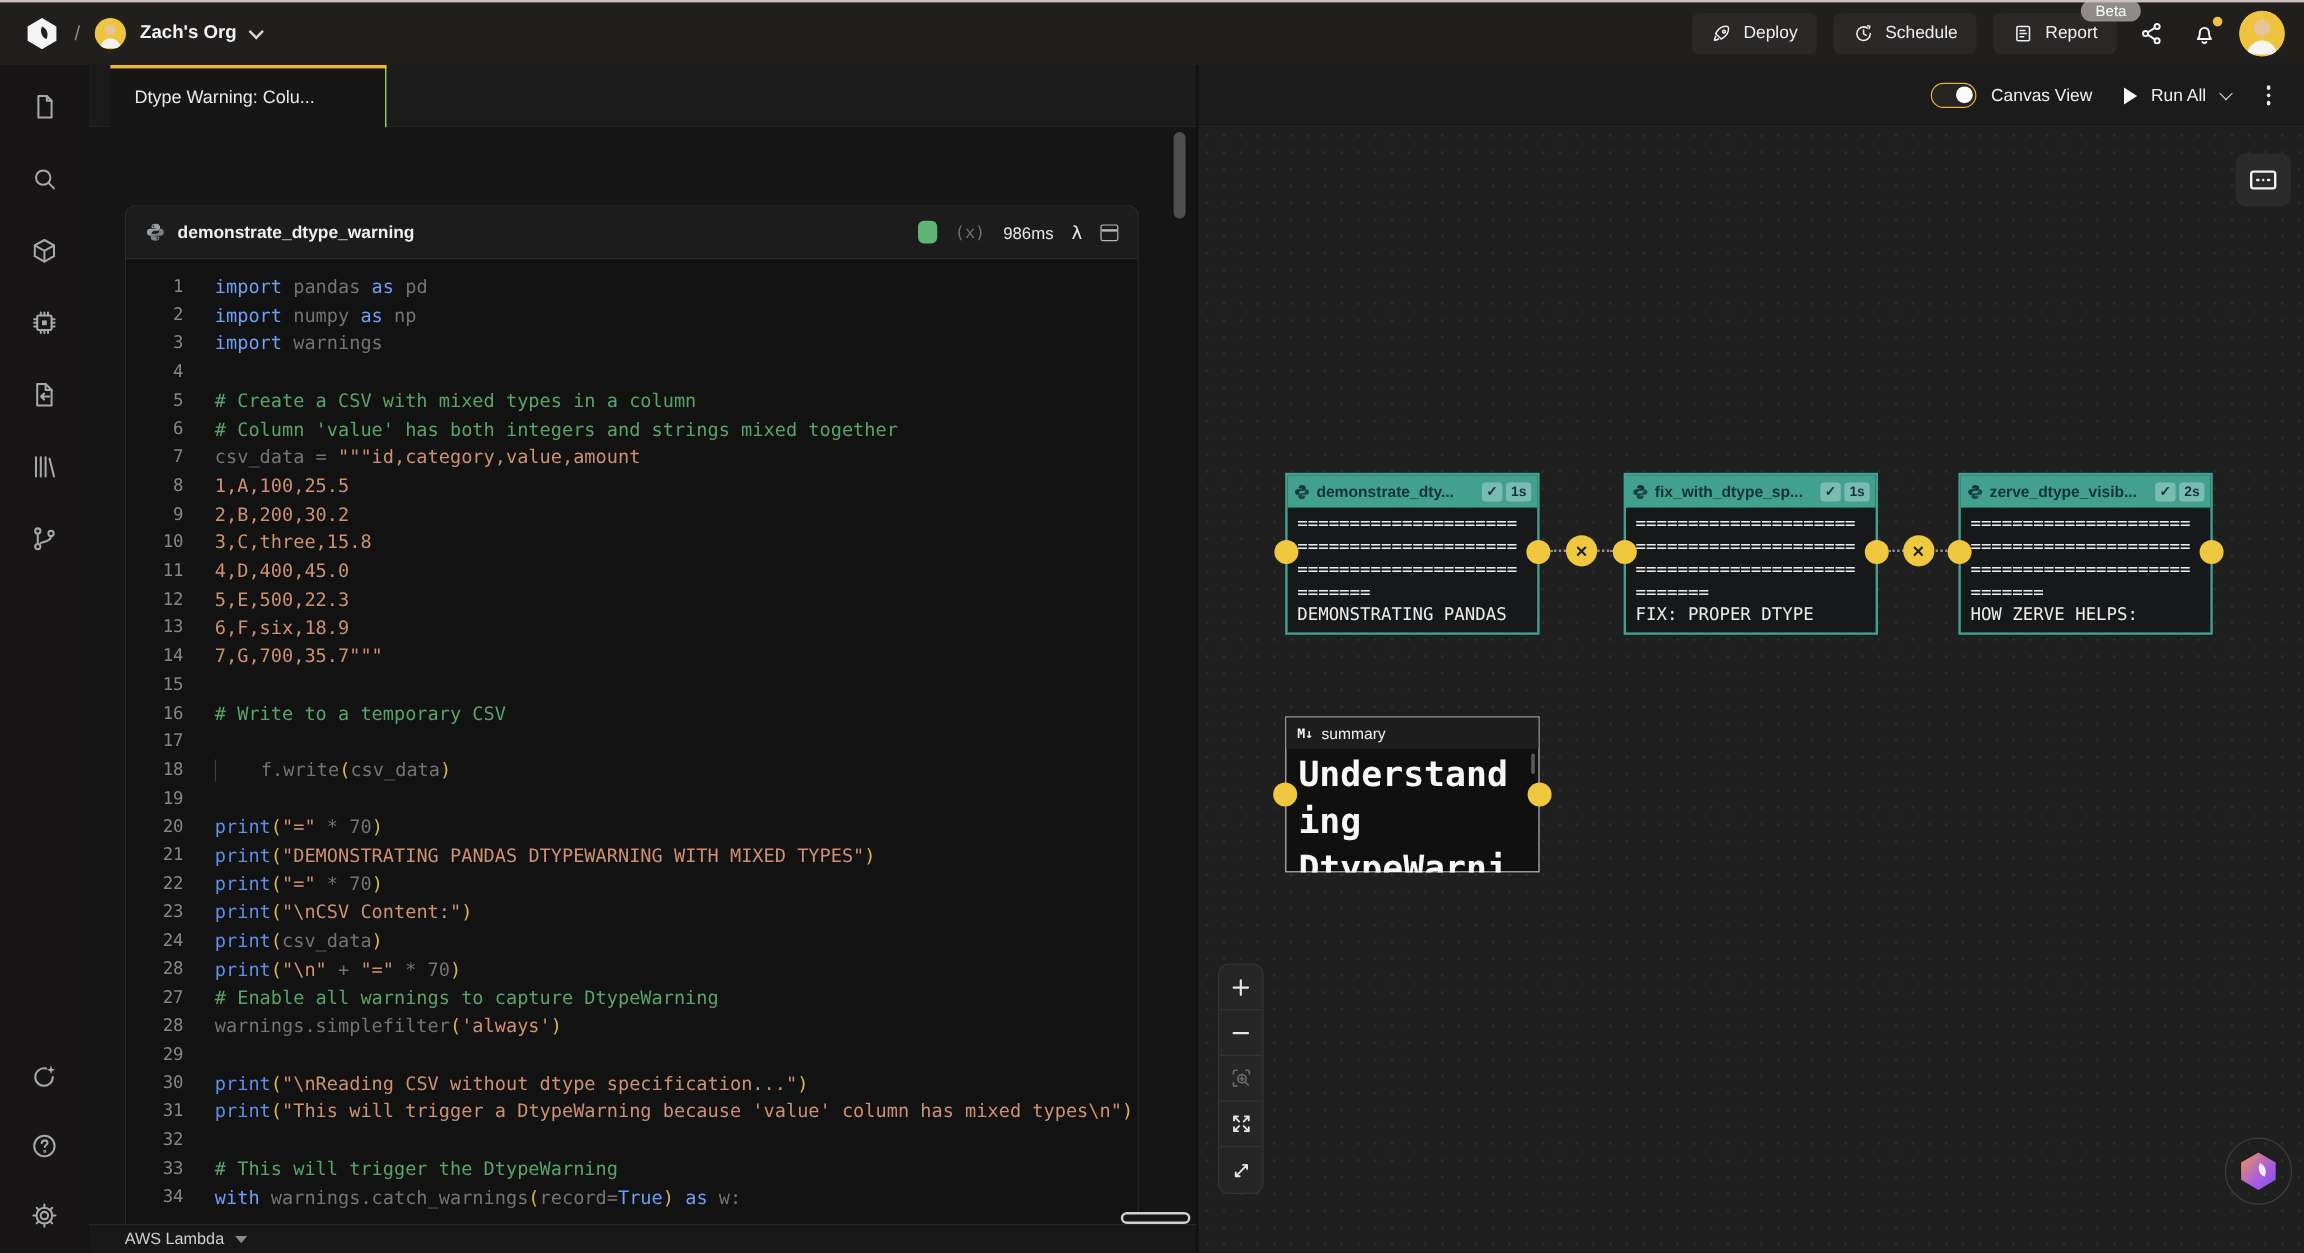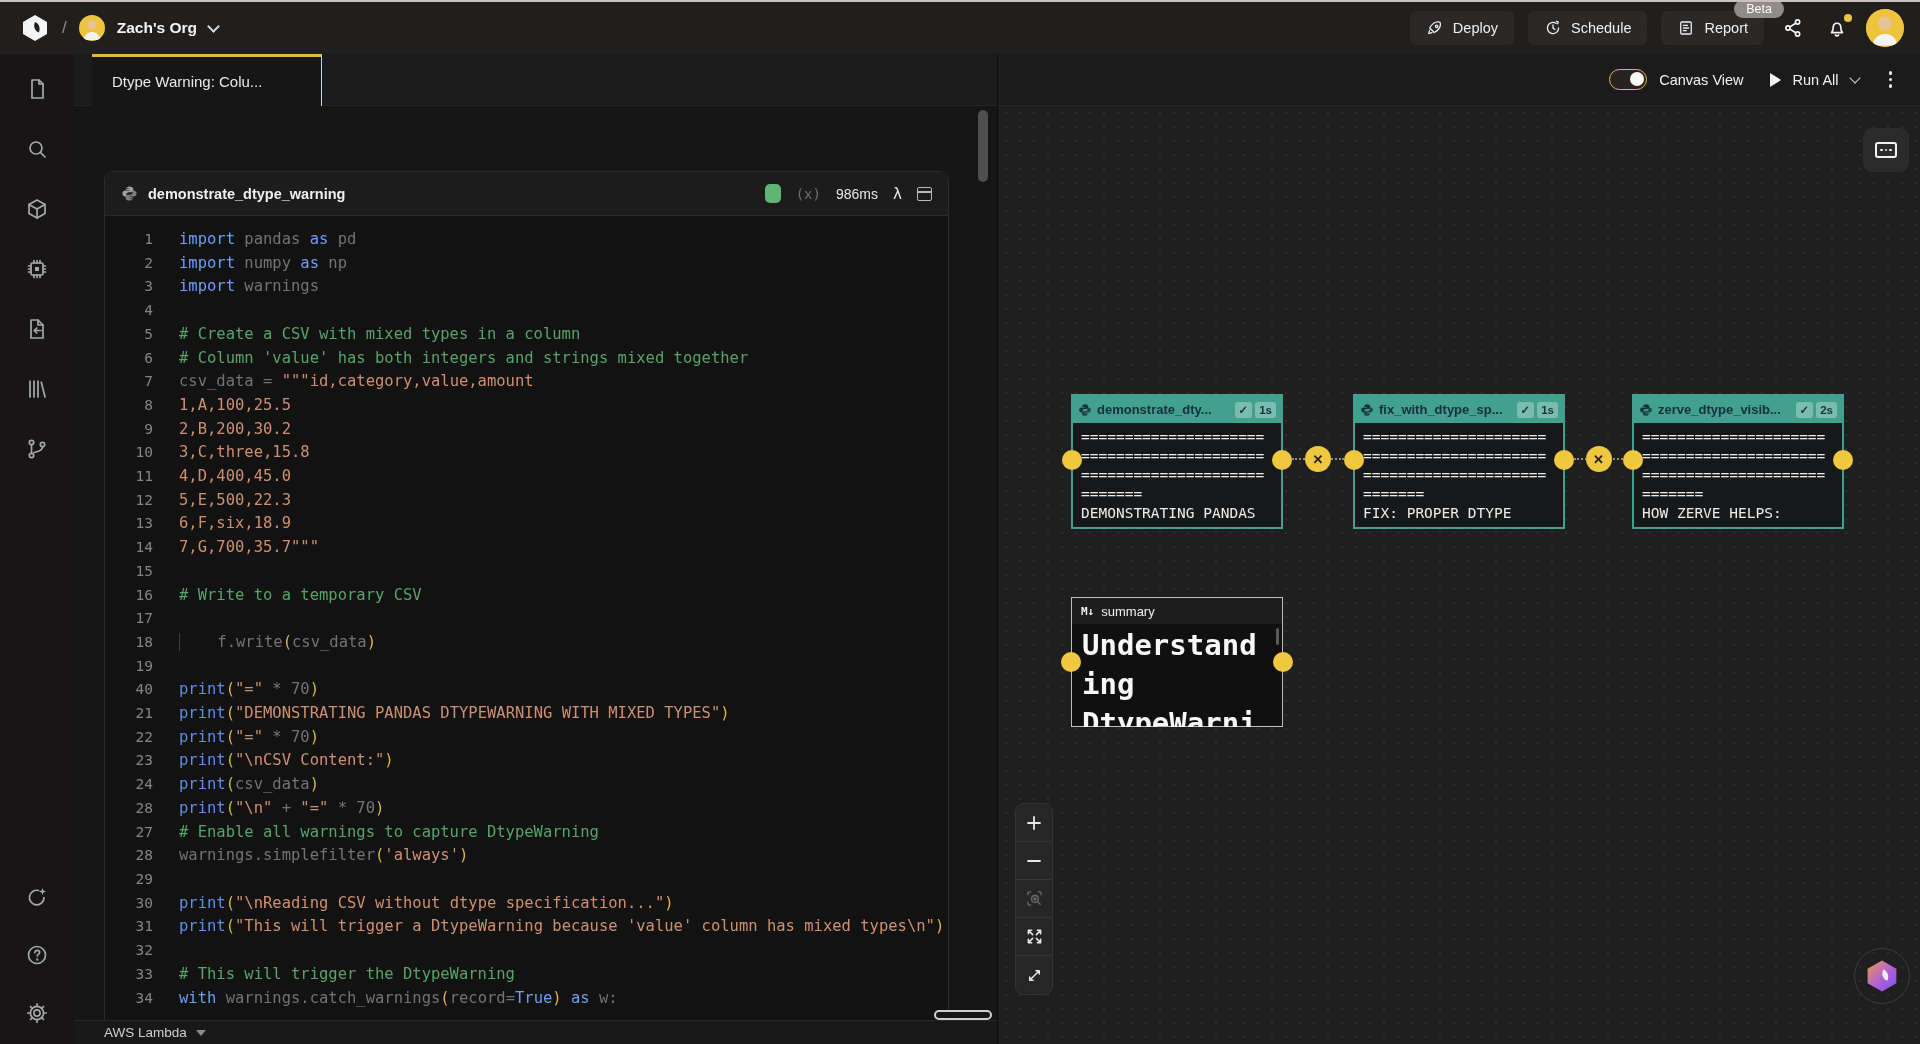--- a/index.html
+++ b/index.html
@@ -344,21 +344,21 @@
           <div class="code-line"><span class="ln">10</span><span class="lc"><span class="ts">3,C,three,15.8</span></span></div>
           <div class="code-line"><span class="ln">11</span><span class="lc"><span class="ts">4,D,400,45.0</span></span></div>
           <div class="code-line"><span class="ln">12</span><span class="lc"><span class="ts">5,E,500,22.3</span></span></div>
           <div class="code-line"><span class="ln">13</span><span class="lc"><span class="ts">6,F,six,18.9</span></span></div>
           <div class="code-line"><span class="ln">14</span><span class="lc"><span class="ts">7,G,700,35.7"""</span></span></div>
           <div class="code-line"><span class="ln">15</span><span class="lc"></span></div>
           <div class="code-line"><span class="ln">16</span><span class="lc"><span class="tc"># Write to a temporary CSV</span></span></div>
           <div class="code-line"><span class="ln">17</span></div>
           <div class="code-line"><span class="ln">18</span><span class="lc"><span class="tg">    </span><span class="tt">f.write</span><span class="tp">(</span><span class="tt">csv_data</span><span class="tp">)</span></span></div>
           <div class="code-line"><span class="ln">19</span><span class="lc"></span></div>
-          <div class="code-line"><span class="ln">40</span><span class="lc"><span class="tf">print</span><span class="tp">(</span><span class="ts">"="</span><span class="tt"> * 70</span><span class="tp">)</span></span></div>
+          <div class="code-line"><span class="ln">20</span><span class="lc"><span class="tf">print</span><span class="tp">(</span><span class="ts">"="</span><span class="tt"> * 70</span><span class="tp">)</span></span></div>
           <div class="code-line"><span class="ln">21</span><span class="lc"><span class="tf">print</span><span class="tp">(</span><span class="ts">"DEMONSTRATING PANDAS DTYPEWARNING WITH MIXED TYPES"</span><span class="tp">)</span></span></div>
           <div class="code-line"><span class="ln">22</span><span class="lc"><span class="tf">print</span><span class="tp">(</span><span class="ts">"="</span><span class="tt"> * 70</span><span class="tp">)</span></span></div>
           <div class="code-line"><span class="ln">23</span><span class="lc"><span class="tf">print</span><span class="tp">(</span><span class="ts">"\nCSV Content:"</span><span class="tp">)</span></span></div>
           <div class="code-line"><span class="ln">24</span><span class="lc"><span class="tf">print</span><span class="tp">(</span><span class="tt">csv_data</span><span class="tp">)</span></span></div>
           <div class="code-line"><span class="ln">28</span><span class="lc"><span class="tf">print</span><span class="tp">(</span><span class="ts">"\n"</span><span class="tt"> + </span><span class="ts">"="</span><span class="tt"> * 70</span><span class="tp">)</span></span></div>
           <div class="code-line"><span class="ln">27</span><span class="lc"><span class="tc"># Enable all warnings to capture DtypeWarning</span></span></div>
           <div class="code-line"><span class="ln">28</span><span class="lc"><span class="tt">warnings.simplefilter</span><span class="tp">(</span><span class="ts">'always'</span><span class="tp">)</span></span></div>
           <div class="code-line"><span class="ln">29</span><span class="lc"></span></div>
           <div class="code-line"><span class="ln">30</span><span class="lc"><span class="tf">print</span><span class="tp">(</span><span class="ts">"\nReading CSV without dtype specification..."</span><span class="tp">)</span></span></div>
           <div class="code-line"><span class="ln">31</span><span class="lc"><span class="tf">print</span><span class="tp">(</span><span class="ts">"This will trigger a DtypeWarning because 'value' column has mixed types\n"</span><span class="tp">)</span></span></div>

